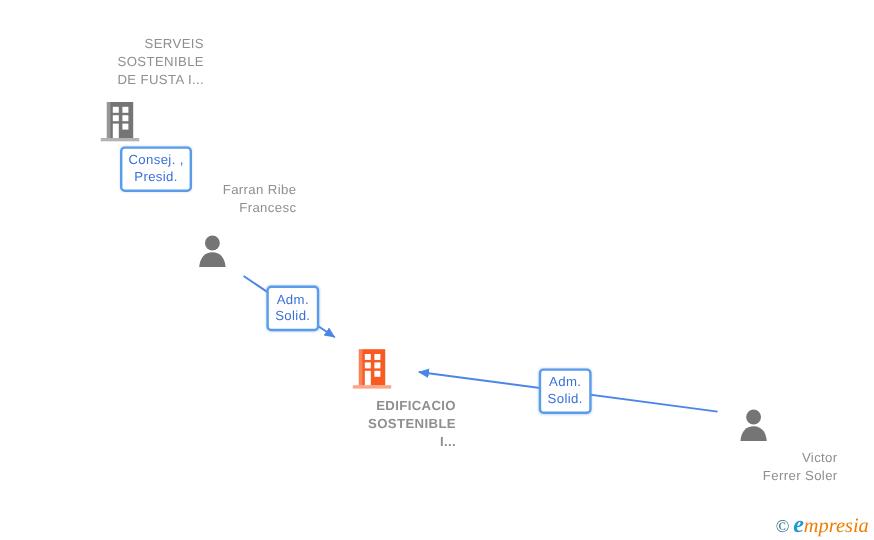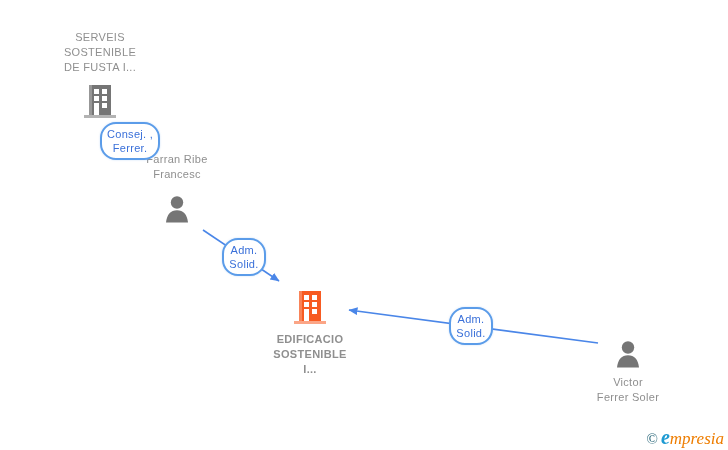--- a/index.html
+++ b/index.html
@@ -15,27 +15,27 @@
   }
   .stage{position:absolute;left:0;top:0;width:728px;height:450px;}
   .edges-layer{position:absolute;left:0;top:0;z-index:1;}
   .edges-layer line{stroke:var(--connector);stroke-width:1.6;}
   .edges-layer .arrowhead{fill:var(--connector);}
   .node{position:absolute;z-index:2;display:flex;flex-direction:column;align-items:center;width:140px;cursor:pointer;}
   .node-text{
     text-align:center;font-size:11px;line-height:15px;letter-spacing:.3px;
     color:var(--node-text);width:140px;
   }
-  .node-text span{display:block;}
+  .node-text span{display:block;text-align:right;}
   .icon{display:block;line-height:0;}
   .icon-gray{color:var(--icon-gray);}
   .icon-orange{color:var(--icon-orange);}
   .edge-label{
     position:absolute;z-index:3;background:#ffffff;
-    border:2px solid var(--label-border);border-radius:16px;
+    border:2px solid var(--label-border);border-radius:4px;
     color:var(--label-text);font-size:11px;line-height:14px;letter-spacing:.3px;
     text-align:center;padding:3px 5px;cursor:pointer;
     box-shadow:0 0 2px rgba(91,156,233,.35);
   }
   .edge-label span{display:block;}
   #node-company-serveis{left:30px;top:30px;}
   #node-company-serveis .icon{margin-top:9px;}
   #node-person-farran{left:107px;top:152px;}
   #node-person-farran .icon{margin-top:13px;}
   #node-company-edificacio{left:240px;top:290px;}
@@ -85,21 +85,21 @@
         <rect x="12" y="12" width="5" height="5" fill="#ffffff"></rect>
         <rect x="20" y="12" width="5" height="5" fill="#ffffff"></rect>
         <rect x="20" y="19" width="5" height="5" fill="#ffffff"></rect>
         <rect x="12" y="19" width="5" height="12" fill="#ffffff"></rect>
       </svg>
     </span>
   </div>
 
   <div class="edge-label" id="label-consej">
     <span>Consej. ,</span>
-    <span>Ferrer.</span>
+    <span>Presid.</span>
   </div>
 
   <div class="node" id="node-person-farran">
     <div class="node-text">
       <span>Farran Ribe</span>
       <span>Francesc</span>
     </div>
     <span class="icon icon-gray">
       <svg width="28" height="28" viewBox="0 0 28 28">
         <circle cx="14" cy="7.5" r="6.2" fill="currentColor"></circle>

